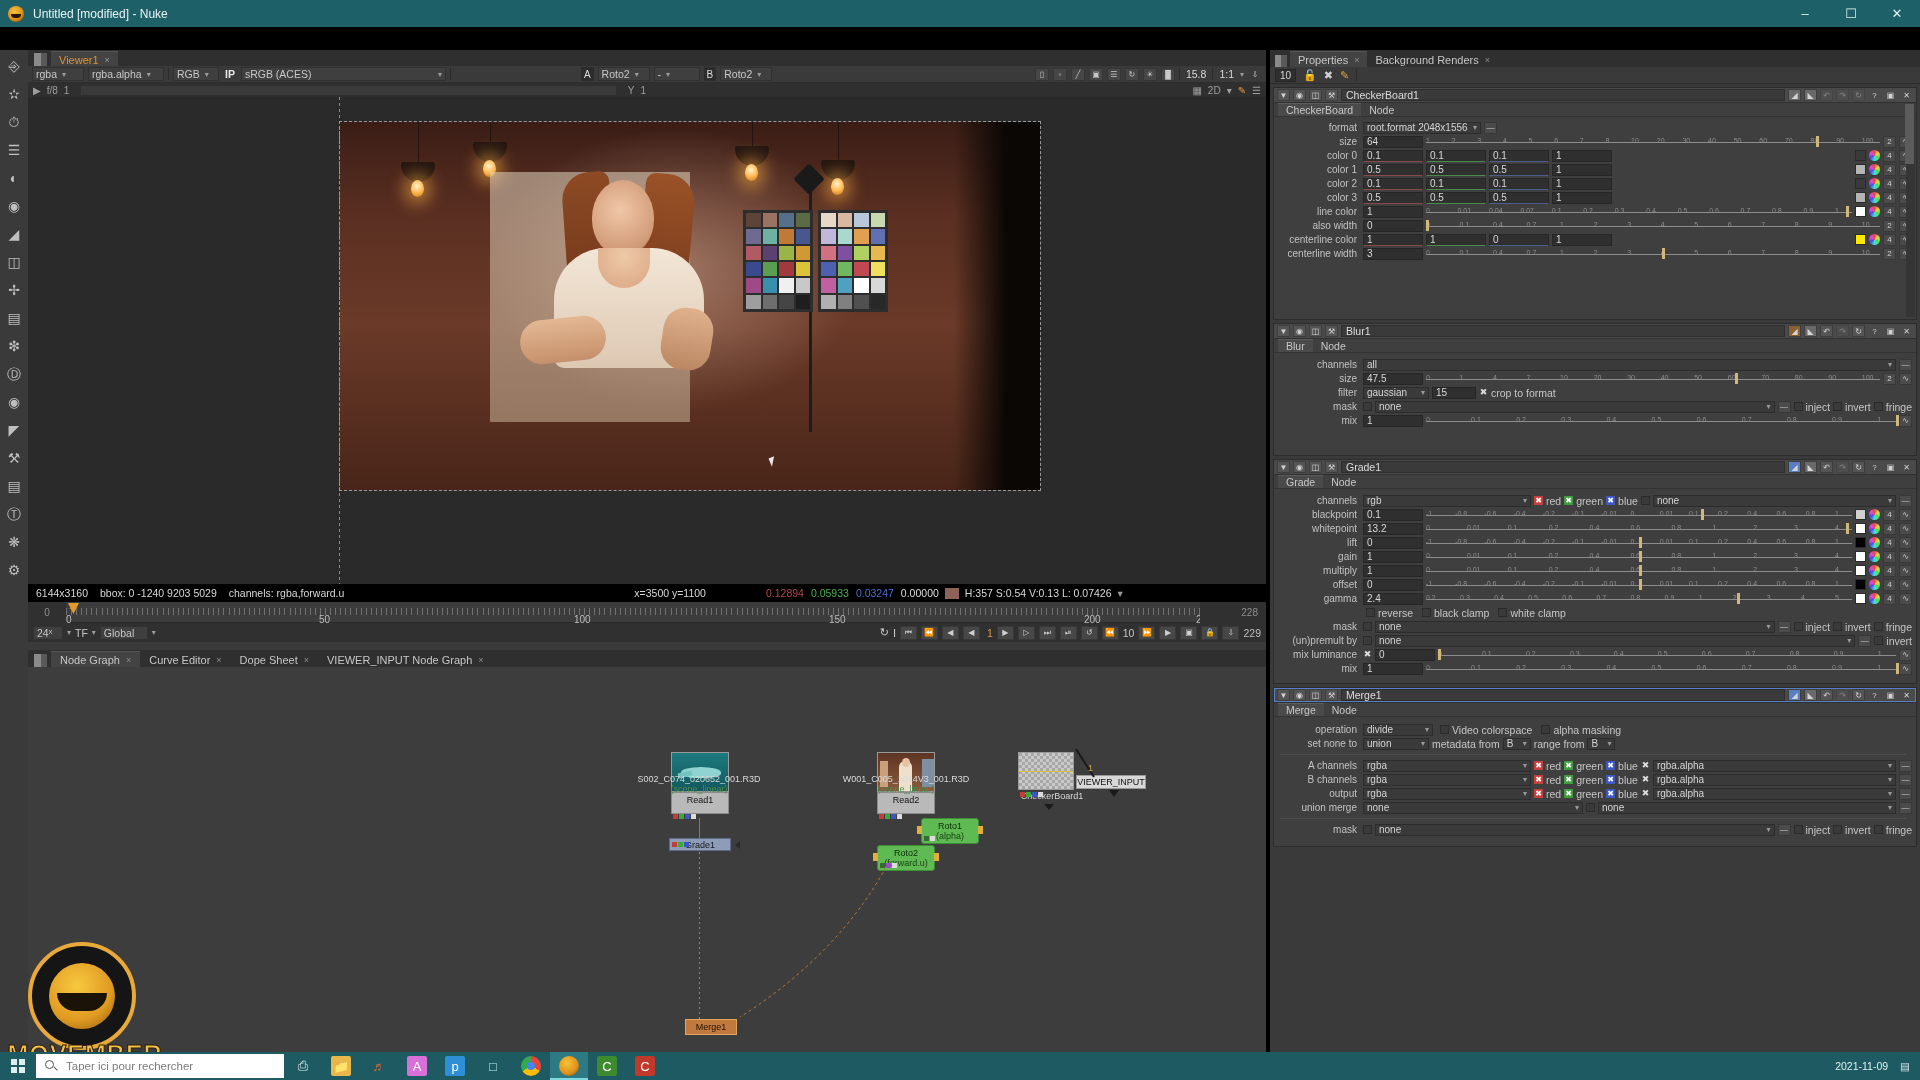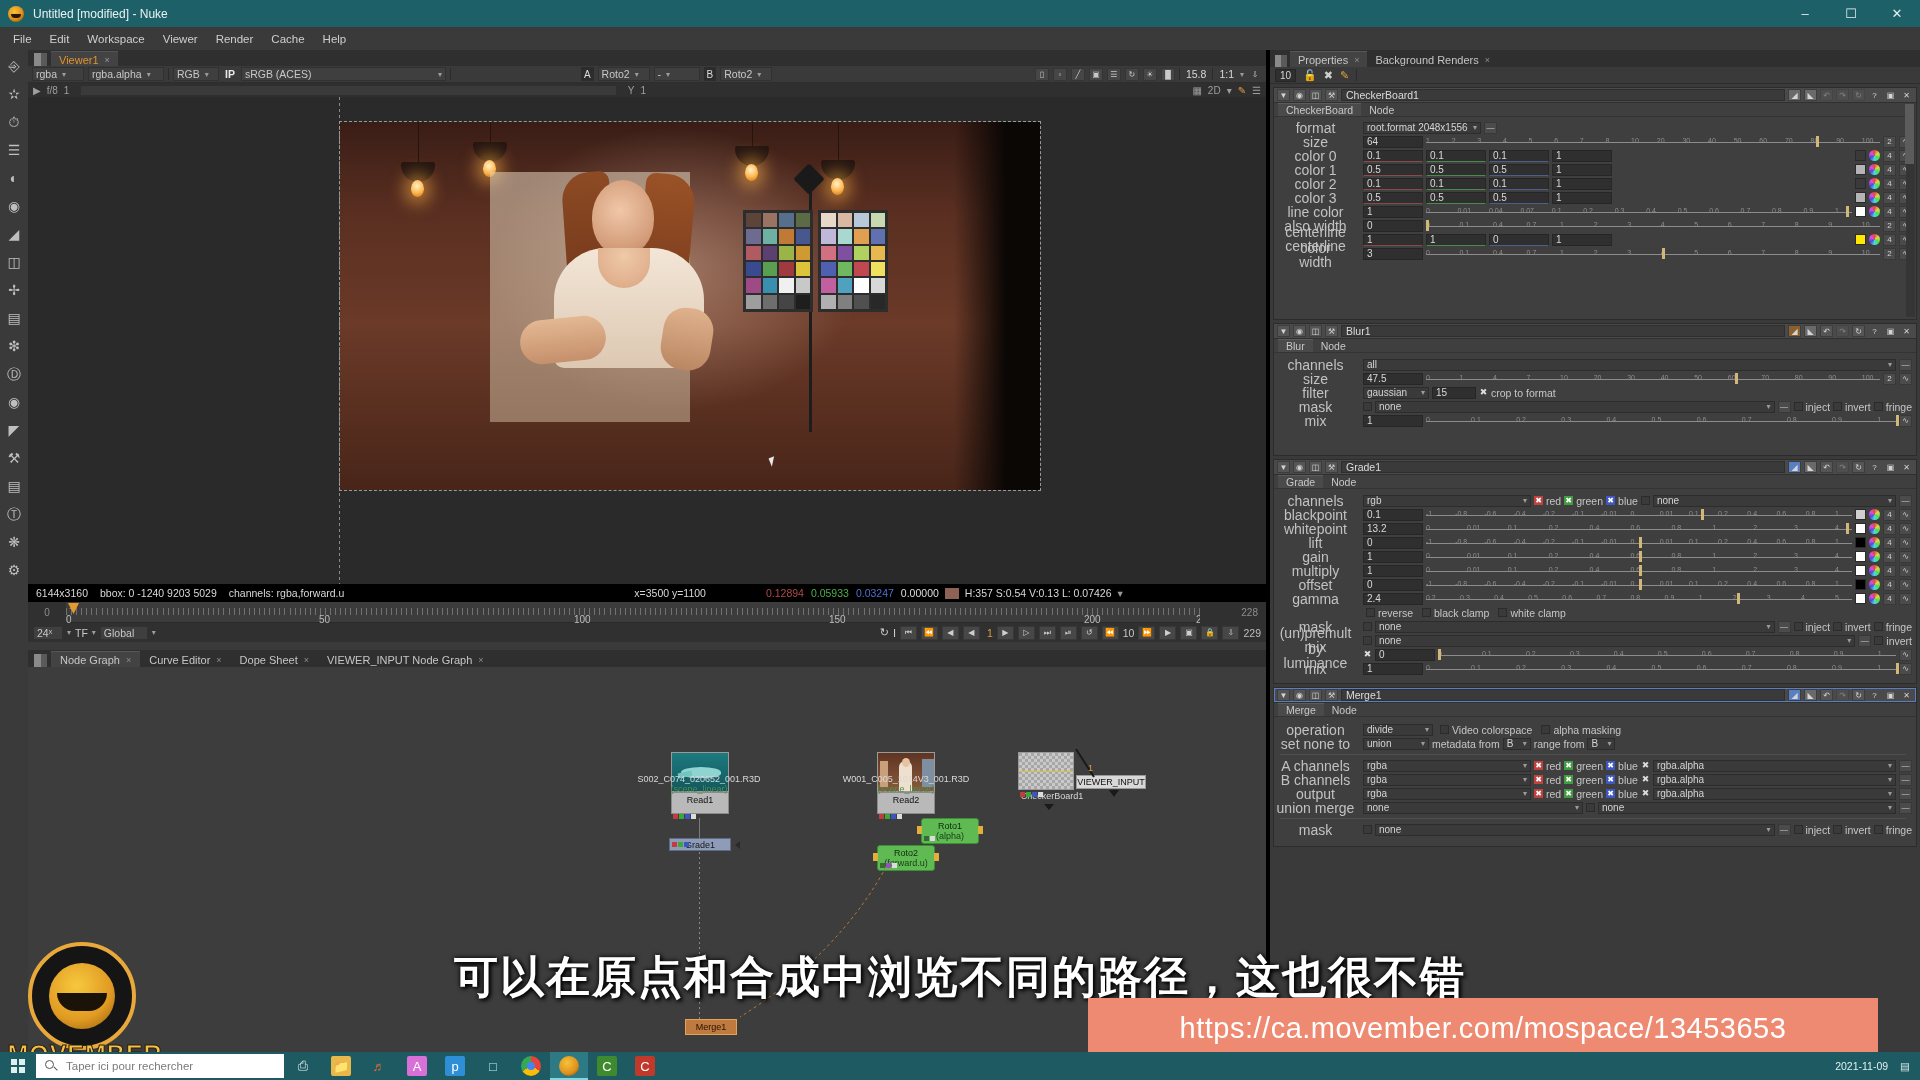--- a/index.html
+++ b/index.html
@@ -178,21 +178,21 @@
   .hbtn { width:13px;height:12px;background:#555;border:1px solid #3d3d3d;display:flex;
      align-items:center;justify-content:center;color:#d4d4d4;font-size:8px;}
   .pn-name { flex:1; background:#3a3a3a; border:1px solid #2e2e2e; height:12px;
      display:flex; align-items:center; padding-left:4px; color:#dcdcdc; font-size:10.5px; }
   .pn-tabs { height:14px; display:flex; align-items:flex-end; padding-left:4px;
      border-bottom:1px solid #343434; }
   .pn-tab { padding:0 8px; height:13px; display:flex; align-items:center; color:#c8c8c8; font-size:10.5px;}
   .pn-tab.active { background:#4a4a4a; border-top:1px solid #5c5c5c; }
 
   .row { display:flex; align-items:center; height:13px; margin:1px 0; gap:3px; }
-  .lab { width:86px; text-align:center; color:#c2c2c2; font-size:14px; flex:none; padding-right:3px; }
+  .lab { width:86px; text-align:right; color:#c2c2c2; font-size:10px; flex:none; padding-right:3px; }
   .fld { background:#2f2f2f; border:1px solid #262626; height:12px; color:#d8d8d8; font-size:10px;
      padding:0 3px; display:flex; align-items:center; }.fld.w44{width:44px}.fld.w60{width:60px}
   .sel2 { background:#3a3a3a; border:1px solid #2c2c2c; height:12px; display:flex; align-items:center;
      justify-content:space-between; padding:0 3px; color:#d4d4d4; font-size:10px;}
   .slider { position:relative; height:12px; flex:1; }
   .slider .axis { position:absolute; left:0; right:0; top:6px; height:1px; background:#8c8c8c;}
   .slider .tk { position:absolute; top:1px; font-size:7px; color:#8f8f8f; }
   .slider .hd { position:absolute; top:0px; width:3px; height:11px; background:#d2b878; }
   .mini { width:13px;height:12px;background:#4b4b4b;border:1px solid #383838;color:#d2d2d2;
      font-size:8px;display:flex;align-items:center;justify-content:center;flex:none;}
@@ -255,29 +255,20 @@
   <div class="titlebar">
     <div class="tb-icon"></div>
     <div class="tb-title">Untitled [modified] - Nuke</div>
     <div class="tb-btns">
       <div class="tb-btn">–</div>
       <div class="tb-btn">☐</div>
       <div class="tb-btn close">✕</div>
     </div>
   </div>
 
-  <div class="menubar">
-    <div class="menu-item">File</div>
-    <div class="menu-item">Edit</div>
-    <div class="menu-item">Workspace</div>
-    <div class="menu-item">Viewer</div>
-    <div class="menu-item">Render</div>
-    <div class="menu-item">Cache</div>
-    <div class="menu-item">Help</div>
-  </div>
 
   <div class="rail">
     <div class="rail-ic">⎆</div>
     <div class="rail-ic">✫</div>
     <div class="rail-ic">⏱</div>
     <div class="rail-ic">☰</div>
     <div class="rail-ic">◐</div>
     <div class="rail-ic">◉</div>
     <div class="rail-ic">◢</div>
     <div class="rail-ic">◫</div>
@@ -1442,32 +1433,28 @@
             <span class="chk"></span>
             <span class="small">invert</span>
             <span class="chk"></span>
             <span class="small">fringe</span>
           </div>
         </div>
       </div>
     </div>
   </div>
 
-  <div class="subtitle">可以在原点和合成中浏览不同的路径，这也很不错</div>
 
   <div class="mov-logo">
     <div class="mov-circle">
       <div class="mov-face"></div>
     </div>
   </div>
   <div class="mov-word">MOVEMBER</div>
 
-  <div class="urlband">
-    <span class="urltext">https://ca.movember.com/mospace/13453653</span>
-  </div>
 
   <div class="taskbar">
     <div class="start">
       <div class="startsq">
           <i></i>
           <i></i>
           <i></i>
           <i></i>
         </div>
     </div>

